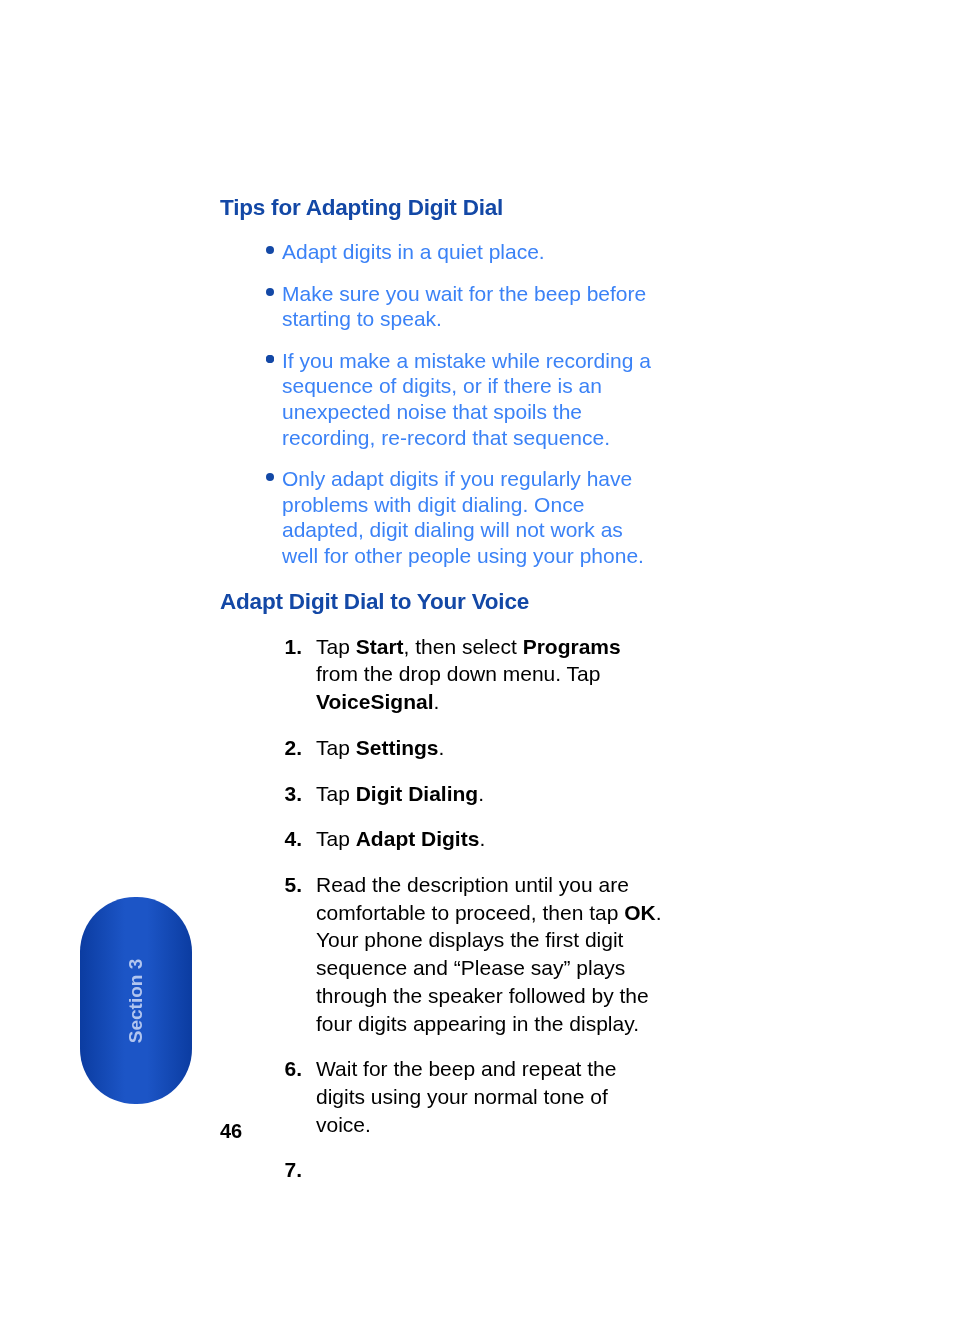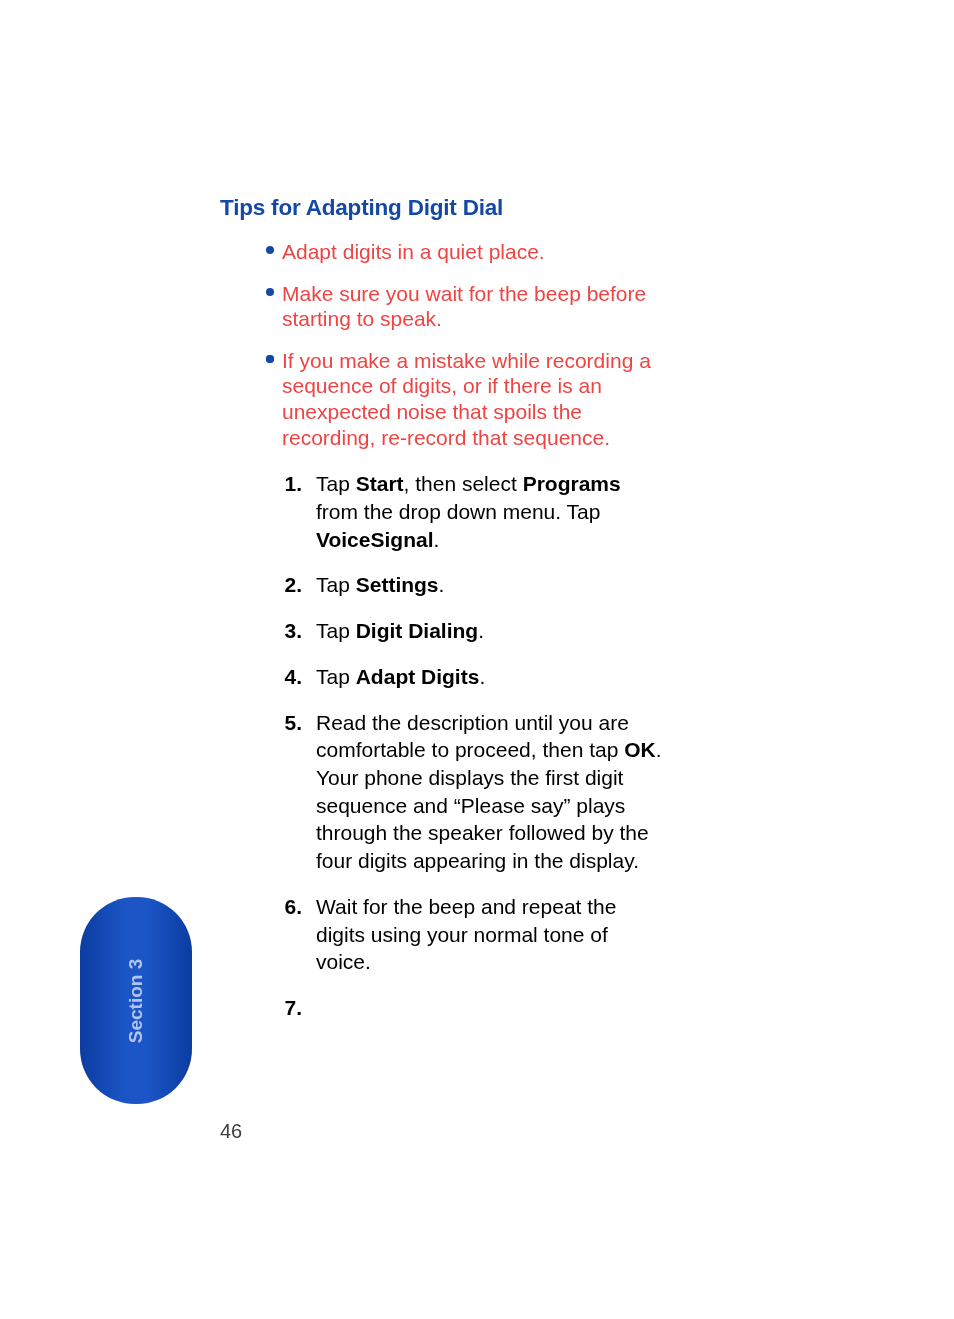--- a/index.html
+++ b/index.html
@@ -1,45 +1,47 @@
 <!DOCTYPE html>
 <html><head>
 <meta charset="utf-8">
 <style>
   * { box-sizing: border-box; margin: 0; padding: 0; }
   html, body { width: 954px; height: 1319px; background: #ffffff; }
   body { font-family: Arial, Helvetica, sans-serif; position: relative; }
   .page { position: absolute; left: 0; top: 0; width: 782px; height: 1319px; padding: 195px 120px 0 220px; }
   .heading { color: #1348a6; font-weight: 700; font-size: 22.5px; margin-bottom: 18px; font-stretch: condensed; letter-spacing: -0.2px; }
   .bullets { margin: 0 0 20px 46px; }
-  .bullet { position: relative; font-size: 21px; color: #ef4444; line-height: 1.22; margin-bottom: 16px; padding-left: 16px; }
+  .bullet { position: relative; font-size: 21px; color: #3b82f6; line-height: 1.22; margin-bottom: 16px; padding-left: 16px; }
   .bullet .dot { position: absolute; left: 0; top: 7px; width: 8px; height: 8px; border-radius: 50%; background: #1348a6; }
   .ol { margin: 0 0 0 60px; }
   .oi { position: relative; font-size: 21px; color: #000; line-height: 1.32; margin-bottom: 18px; padding-left: 36px; }
   .oi .num { position: absolute; left: 0; top: 0; font-weight: 700; text-align: right; width: 22px; }
   .oi .para { margin-top: 0; }
   .b { font-weight: 700; }
   .section-tab { position: absolute; left: 80px; top: 897px; width: 112px; height: 207px; background: linear-gradient(90deg, #0b3ca1 0%, #1c55c6 40%, #1c55c6 60%, #0b3ca1 100%); border-radius: 55px; }
   .section-tab .label { position: absolute; left: 50%; top: 50%; transform: translate(-50%, -50%) rotate(-90deg); color: #b1c5ef; font-weight: 700; font-size: 19px; white-space: nowrap; font-stretch: condensed; }
-  .page-num { position: absolute; left: 220px; top: 1120px; font-weight: 400; font-size: 20px; color: #404040; }
+  .page-num { position: absolute; left: 220px; top: 1120px; font-weight: 700; font-size: 20px; color: #000000; }
 </style>
 </head>
 <body>
 
 <div class="page">
 
   <div class="heading">Tips for Adapting Digit Dial</div>
 
   <div class="bullets">
     <div class="bullet"><span class="dot"></span><span>Adapt digits in a quiet place.</span></div>
     <div class="bullet"><span class="dot"></span><span>Make sure you wait for the beep before starting to speak.</span></div>
     <div class="bullet"><span class="dot"></span></div>
     <div class="bullet"><span class="dot"></span><span>If you make a mistake while recording a sequence of digits, or if there is an unexpected noise that spoils the recording, re-record that sequence.</span></div>
+    <div class="bullet"><span class="dot"></span><span>Only adapt digits if you regularly have problems with digit dialing. Once adapted, digit dialing will not work as well for other people using your phone.</span></div>
   </div>
 
+  <div class="heading">Adapt Digit Dial to Your Voice</div>
 
   <div class="ol">
 
     <div class="oi">
       <span class="num">1.</span>
       <span>Tap </span><span class="b">Start</span><span>, then select </span><span class="b">Programs</span><span> from the drop down menu. Tap </span><span class="b">VoiceSignal</span><span>.</span>
     </div>
 
     <div class="oi">
       <span class="num">2.</span>

